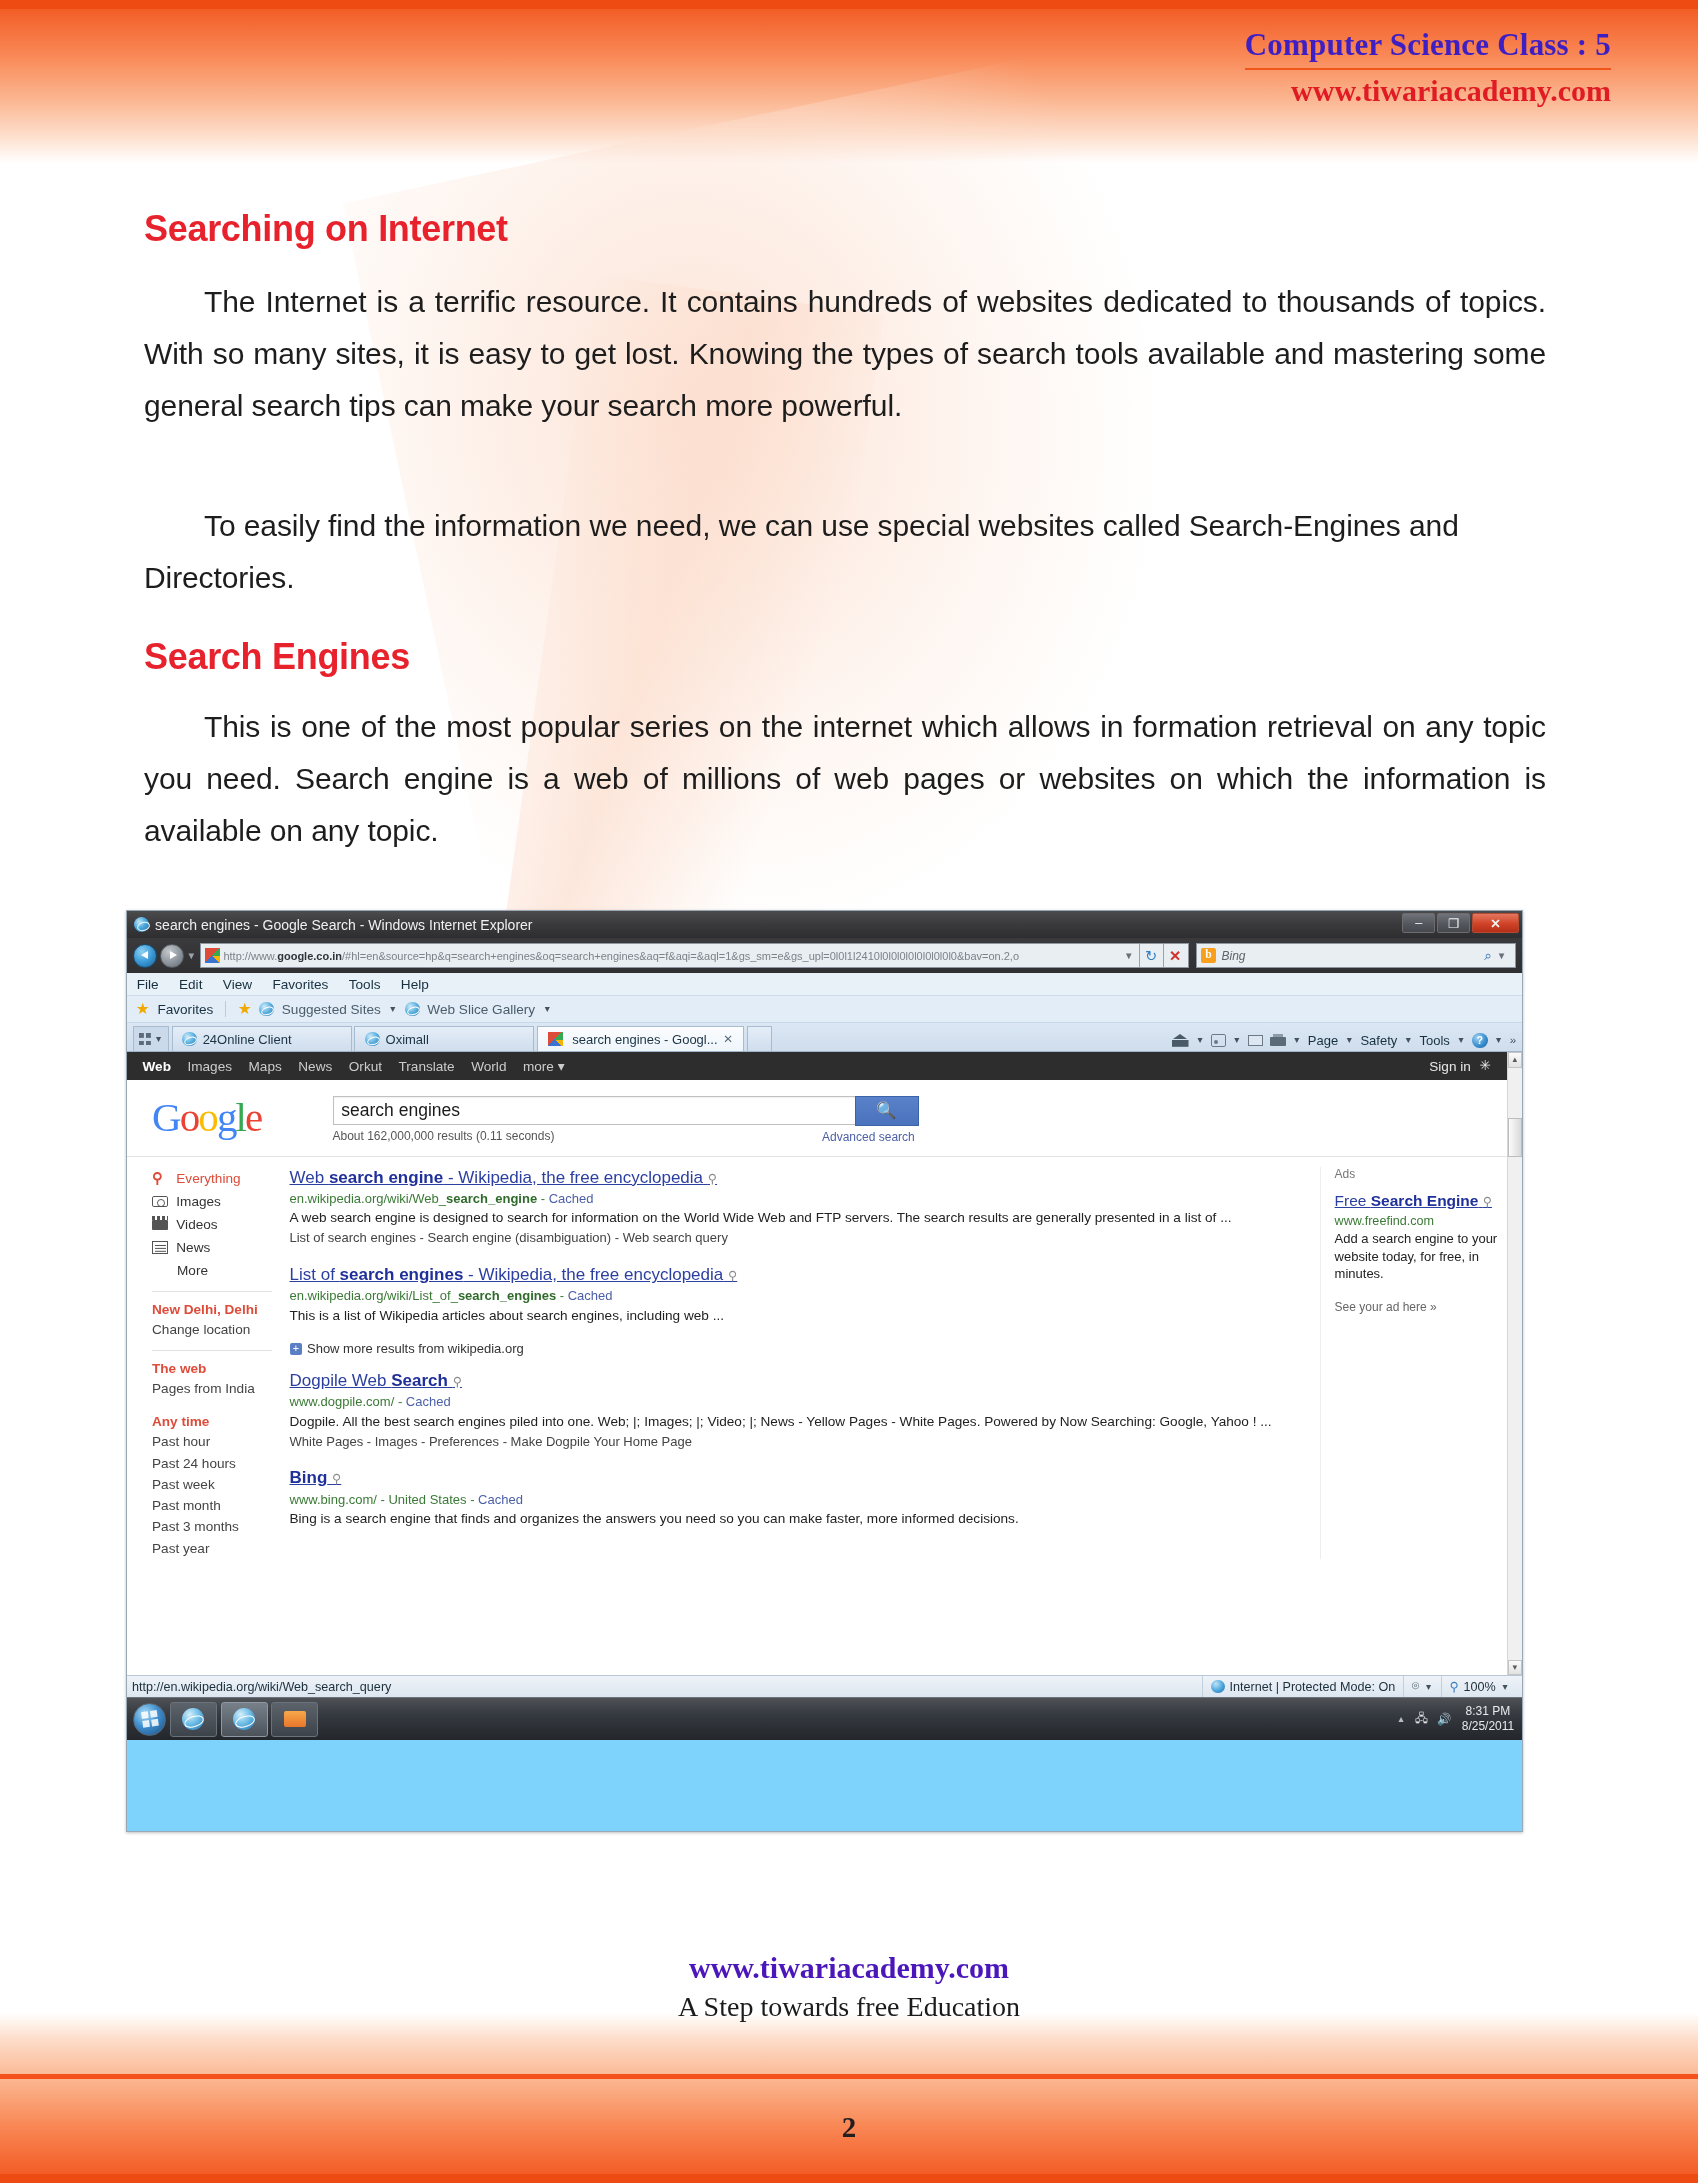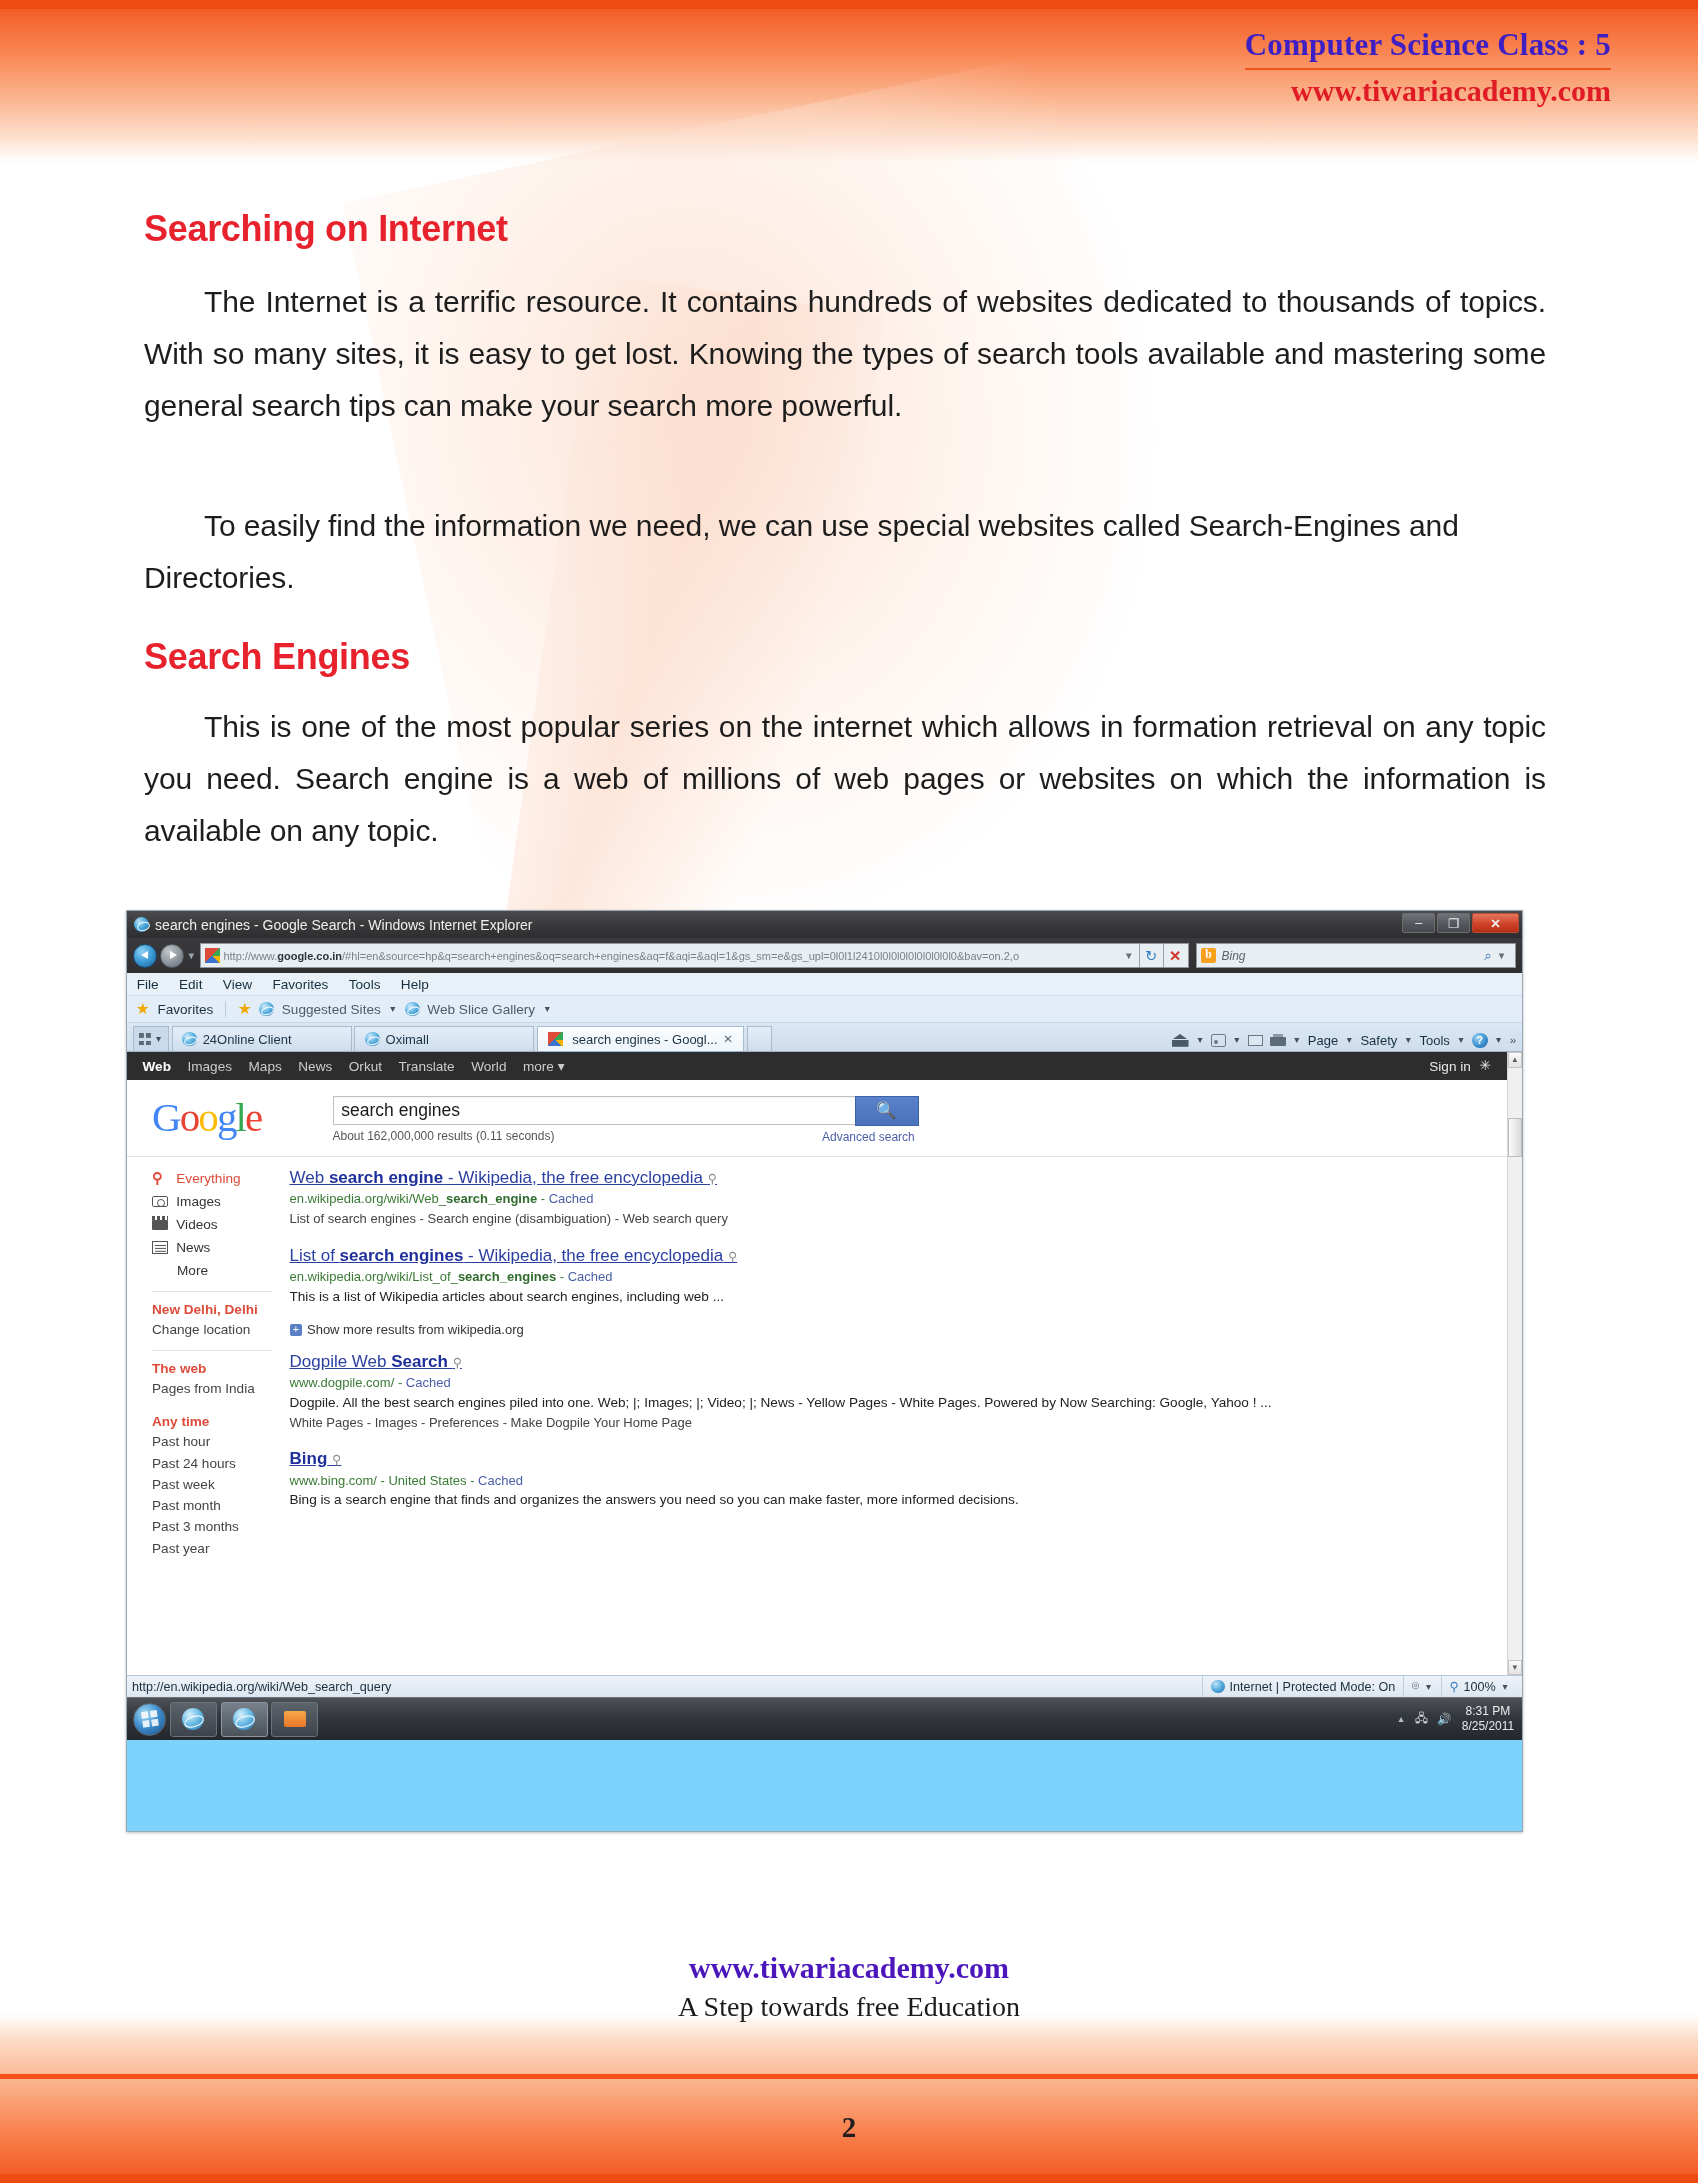--- a/index.html
+++ b/index.html
@@ -679,20 +679,21 @@
           <div class="rail-s">Past month</div>
           <div class="rail-s">Past 3 months</div>
           <div class="rail-s">Past year</div>
         </div>
 
         <div class="gres">
 
           <div class="res">
             <div class="res-t"><span>Web </span><b>search engine</b><span> - Wikipedia, the free encyclopedia</span> <span class="mg">⚲</span></div>
             <div class="res-u"><span>en.wikipedia.org/wiki/Web_</span><b>search_engine</b> - <span class="cached">Cached</span></div>
+            <div class="res-s">A web search engine is designed to search for information on the World Wide Web and FTP servers. The search results are generally presented in a list of ...</div>
             <div class="res-l">List of search engines - Search engine (disambiguation) - Web search query</div>
           </div>
 
           <div class="res">
             <div class="res-t"><span>List of </span><b>search engines</b><span> - Wikipedia, the free encyclopedia</span> <span class="mg">⚲</span></div>
             <div class="res-u"><span>en.wikipedia.org/wiki/List_of_</span><b>search_engines</b> - <span class="cached">Cached</span></div>
             <div class="res-s">This is a list of Wikipedia articles about search engines, including web ...</div>
           </div>
 
           <div class="showmore">
@@ -709,20 +710,27 @@
 
           <div class="res">
             <div class="res-t"><b>Bing</b> <span class="mg">⚲</span></div>
             <div class="res-u"><span>www.bing.com/ - United States</span> - <span class="cached">Cached</span></div>
             <div class="res-s">Bing is a search engine that finds and organizes the answers you need so you can make faster, more informed decisions.</div>
           </div>
 
 
         </div>
 
+        <div class="gads">
+          <div class="ads-h">Ads</div>
+          <div class="ad-t"><span>Free </span><b>Search Engine</b> <span class="mg" style="color:#8a8a8a;font-size:12.6px;text-decoration:none">⚲</span></div>
+          <div class="ad-u">www.freefind.com</div>
+          <div class="ad-s">Add a search engine to your website today, for free, in minutes.</div>
+          <div class="ads-see">See your ad here »</div>
+        </div>
 
       </div>
 
       <div class="scroll-track">
         <div class="scroll-up">▲</div>
         <div class="scroll-thumb"></div>
         <div class="scroll-dn">▼</div>
       </div>
     </div>
 

